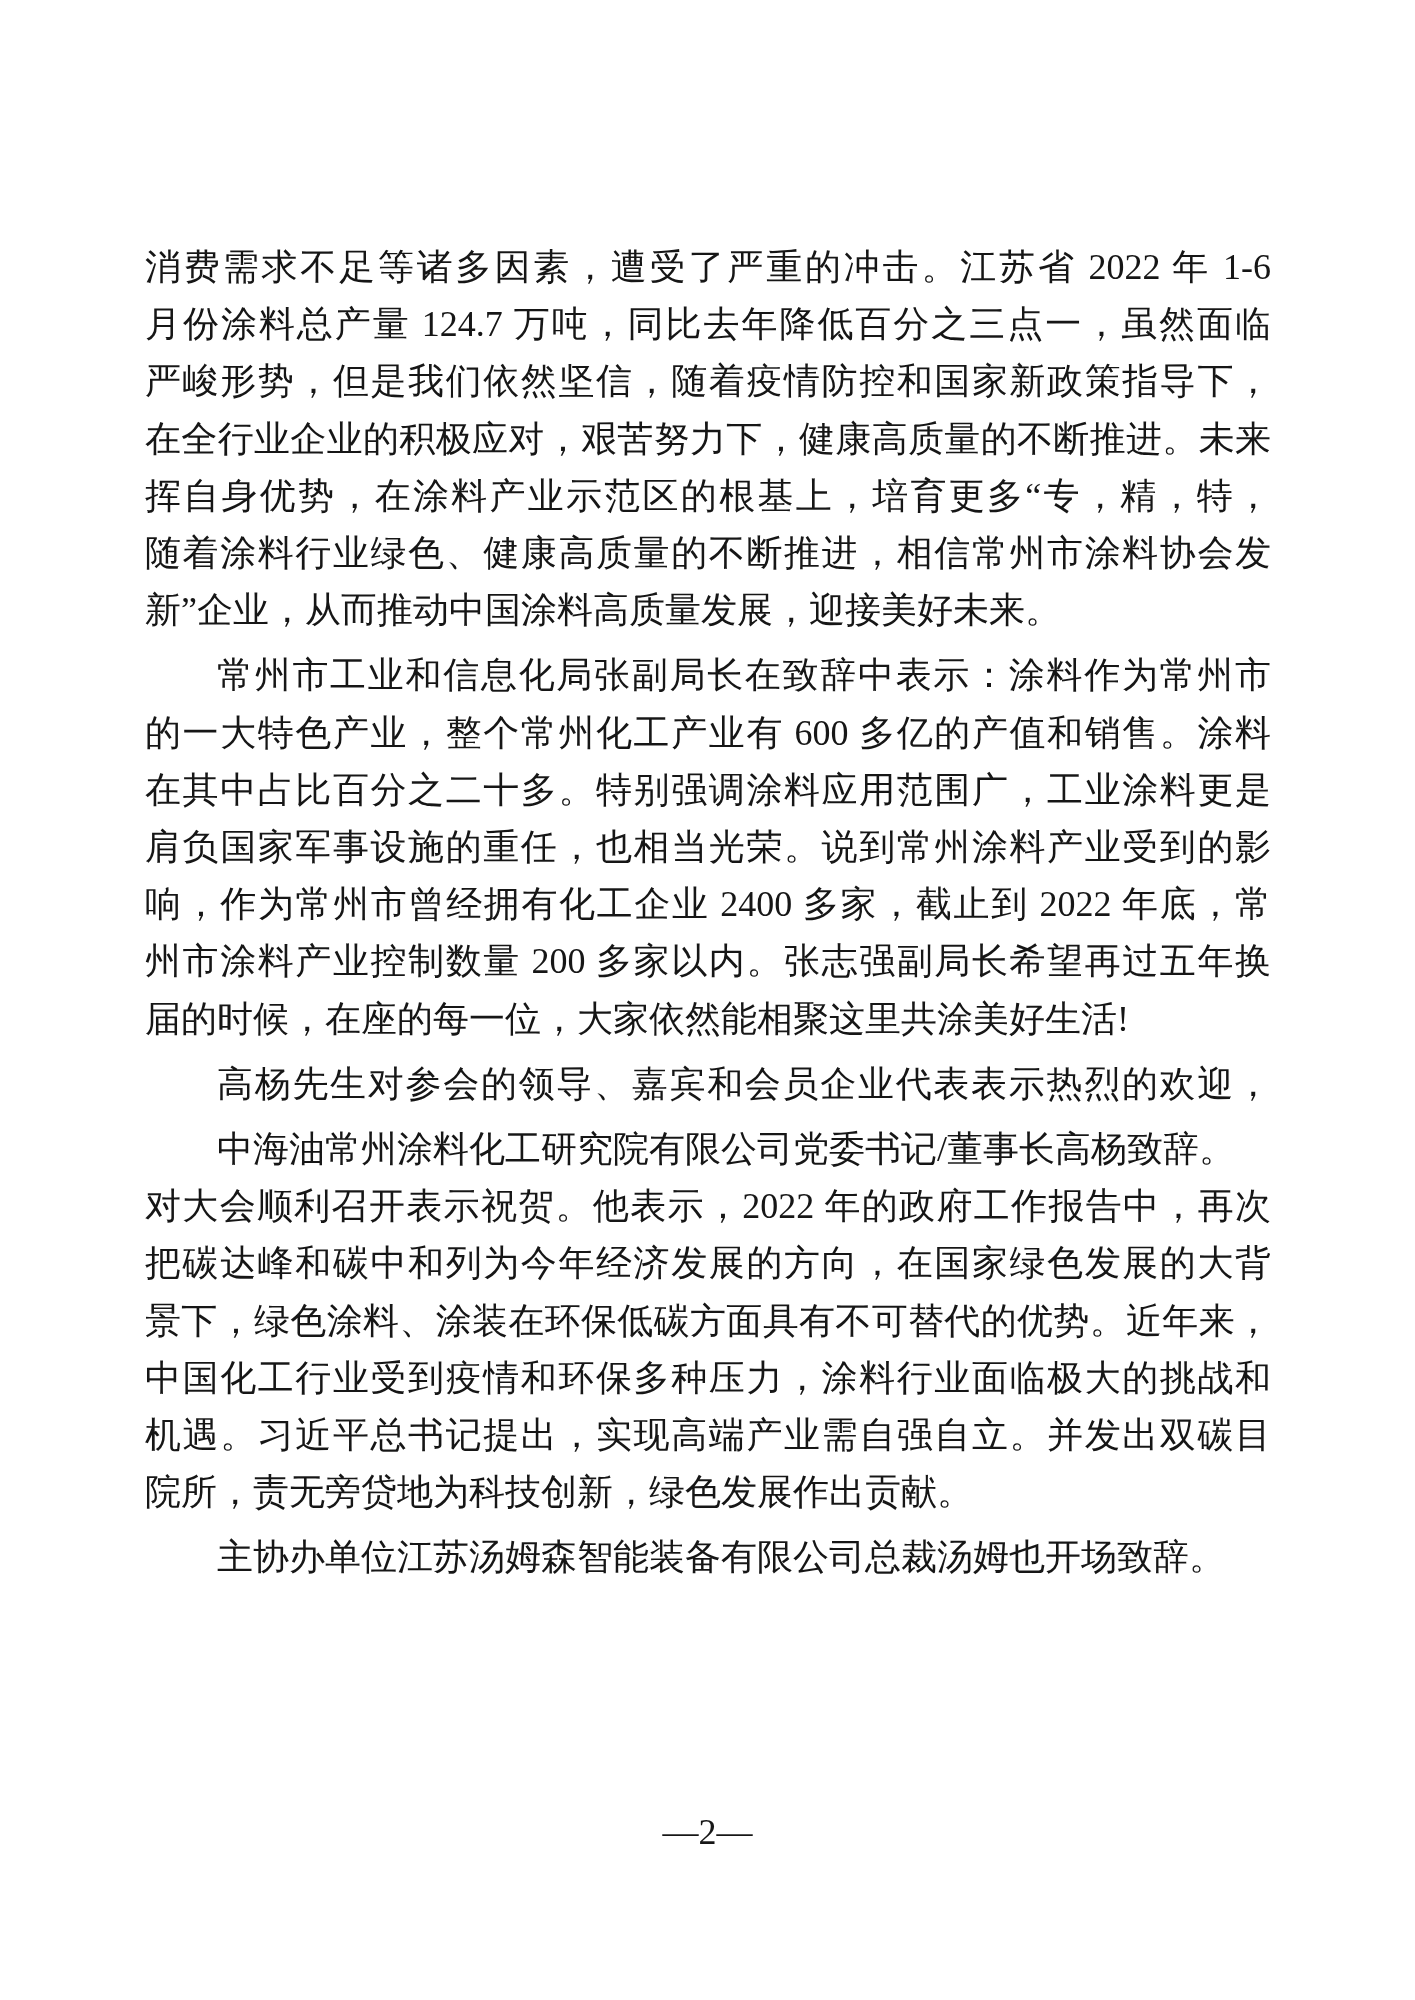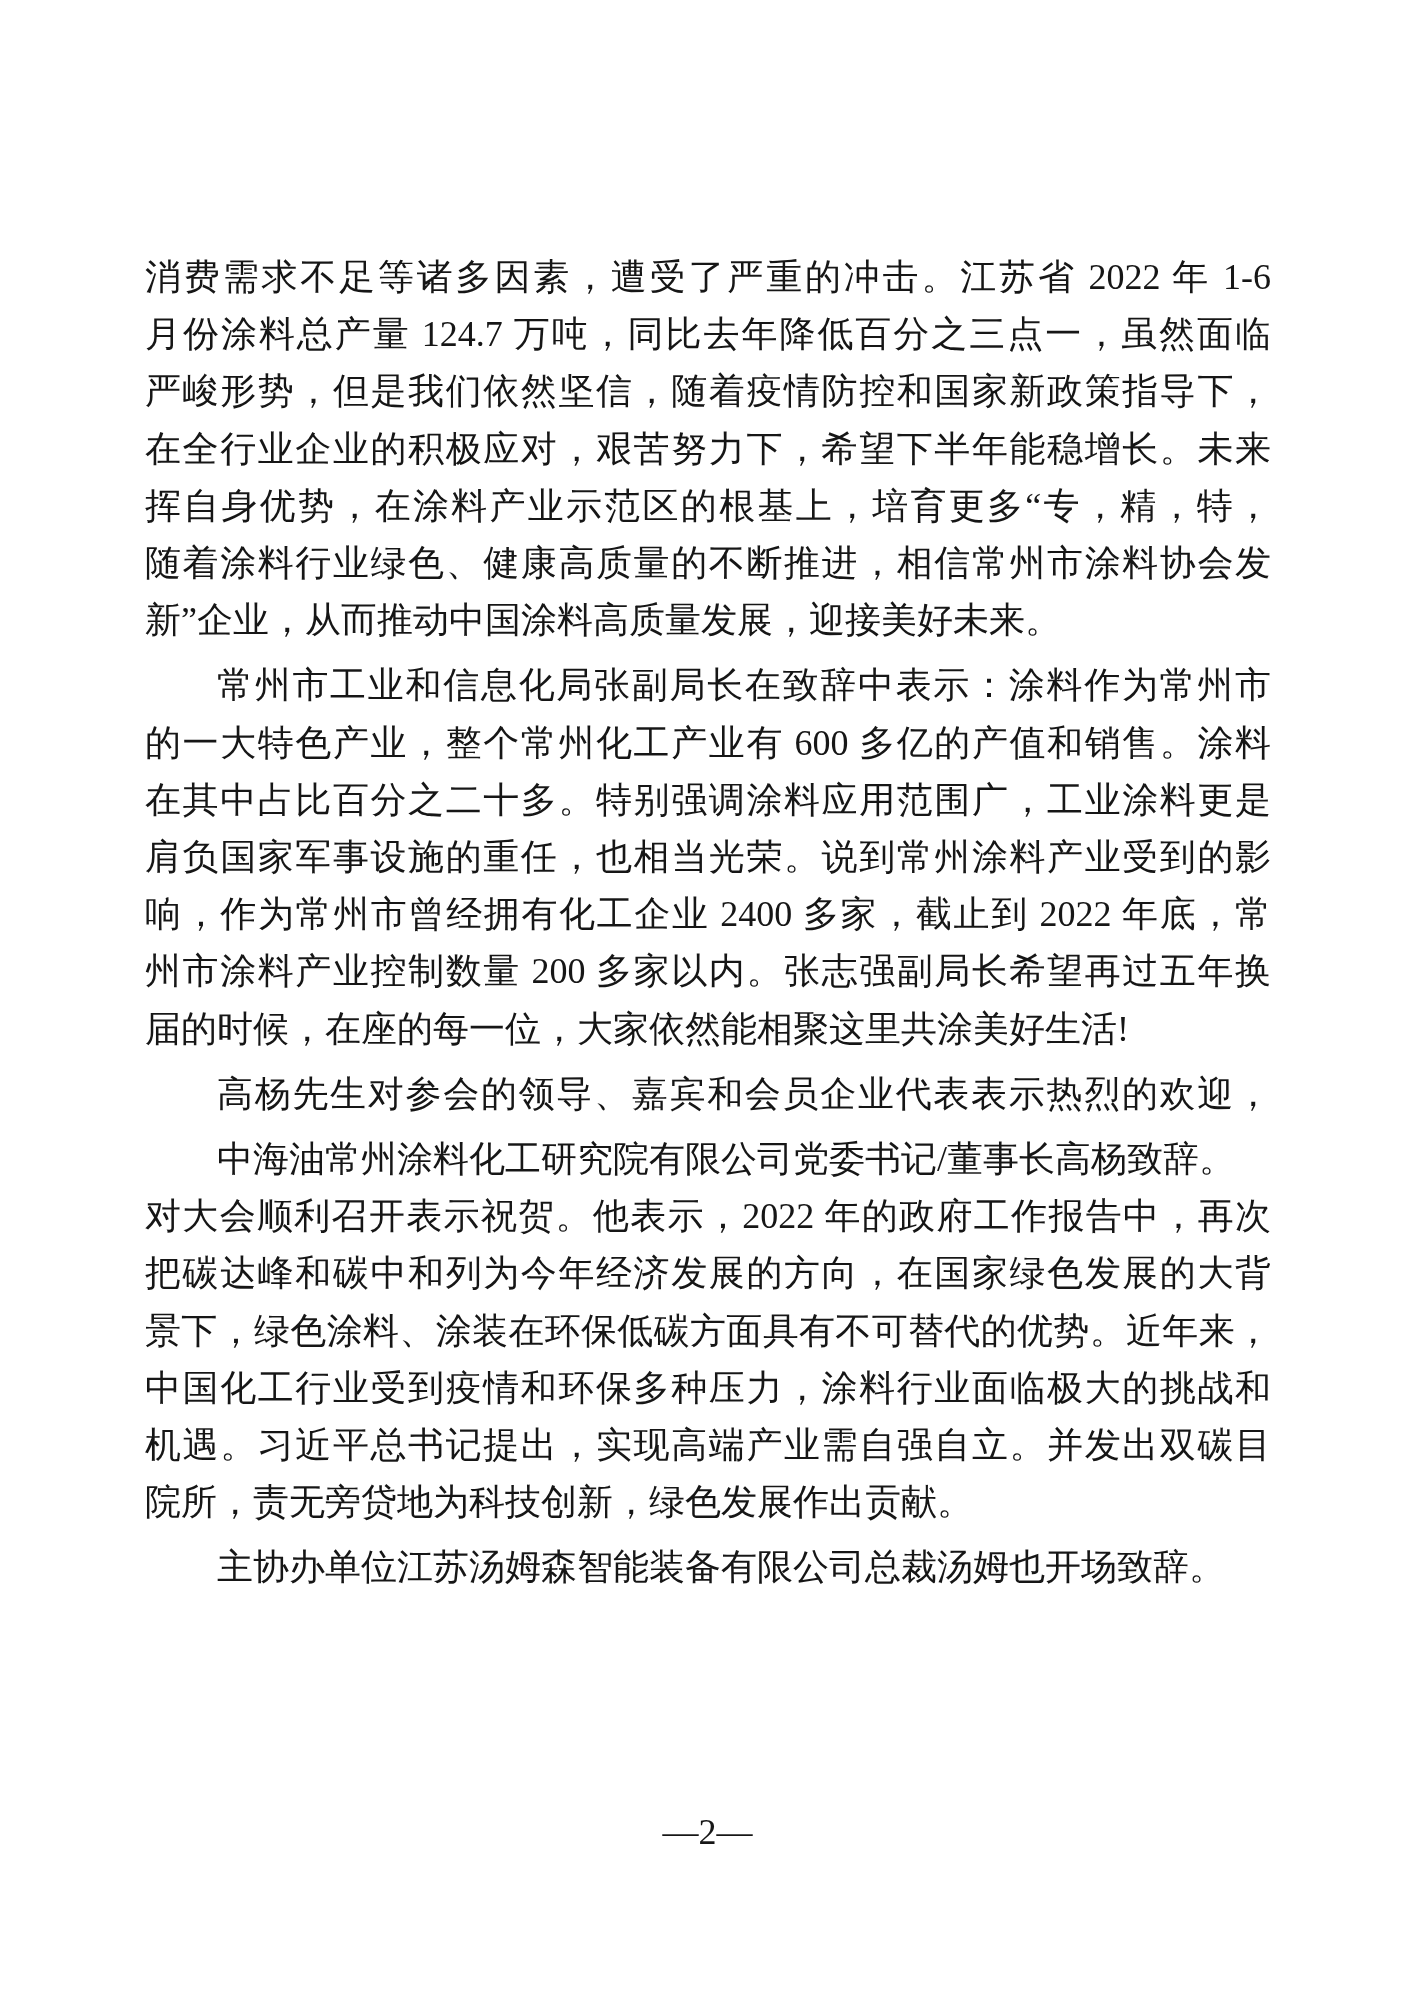--- a/index.html
+++ b/index.html
@@ -13,21 +13,21 @@
     height: 2000px;
     margin: 0 auto;
     background: #ffffff;
     overflow: hidden;
     font-family: "Liberation Serif", "DejaVu Serif", serif;
     color: #161616;
   }
   .text-block {
     position: absolute;
     left: 145px;
-    top: 249px;
+    top: 239px;
     width: 1126px;
     font-size: 36px;
     line-height: 57.2px;
     word-break: break-all;
   }
   .line {
     white-space: nowrap;
     text-align: justify;
     text-align-last: justify;
   }
@@ -51,21 +51,21 @@
   }
 </style>
 </head>
 <body>
 
 <div class="page">
   <div class="text-block">
     <div class="line">消费需求不足等诸多因素，遭受了严重的冲击。江苏省 2022 年 1-6</div>
     <div class="line">月份涂料总产量 124.7 万吨，同比去年降低百分之三点一，虽然面临</div>
     <div class="line">严峻形势，但是我们依然坚信，随着疫情防控和国家新政策指导下，</div>
-    <div class="line">在全行业企业的积极应对，艰苦努力下，希望下半年能稳增长。未来</div>
+    <div class="line">在全行业企业的积极应对，艰苦努力下，健康高质量的不断推进。未来</div>
     <div class="line">挥自身优势，在涂料产业示范区的根基上，培育更多“专，精，特，</div>
     <div class="line">随着涂料行业绿色、健康高质量的不断推进，相信常州市涂料协会发</div>
     <div class="line end">新”企业，从而推动中国涂料高质量发展，迎接美好未来。</div>
     <div class="line indent">常州市工业和信息化局张副局长在致辞中表示：涂料作为常州市</div>
     <div class="line">的一大特色产业，整个常州化工产业有 600 多亿的产值和销售。涂料</div>
     <div class="line">在其中占比百分之二十多。特别强调涂料应用范围广，工业涂料更是</div>
     <div class="line">肩负国家军事设施的重任，也相当光荣。说到常州涂料产业受到的影</div>
     <div class="line">响，作为常州市曾经拥有化工企业 2400 多家，截止到 2022 年底，常</div>
     <div class="line">州市涂料产业控制数量 200 多家以内。张志强副局长希望再过五年换</div>
     <div class="line end">届的时候，在座的每一位，大家依然能相聚这里共涂美好生活!</div>

